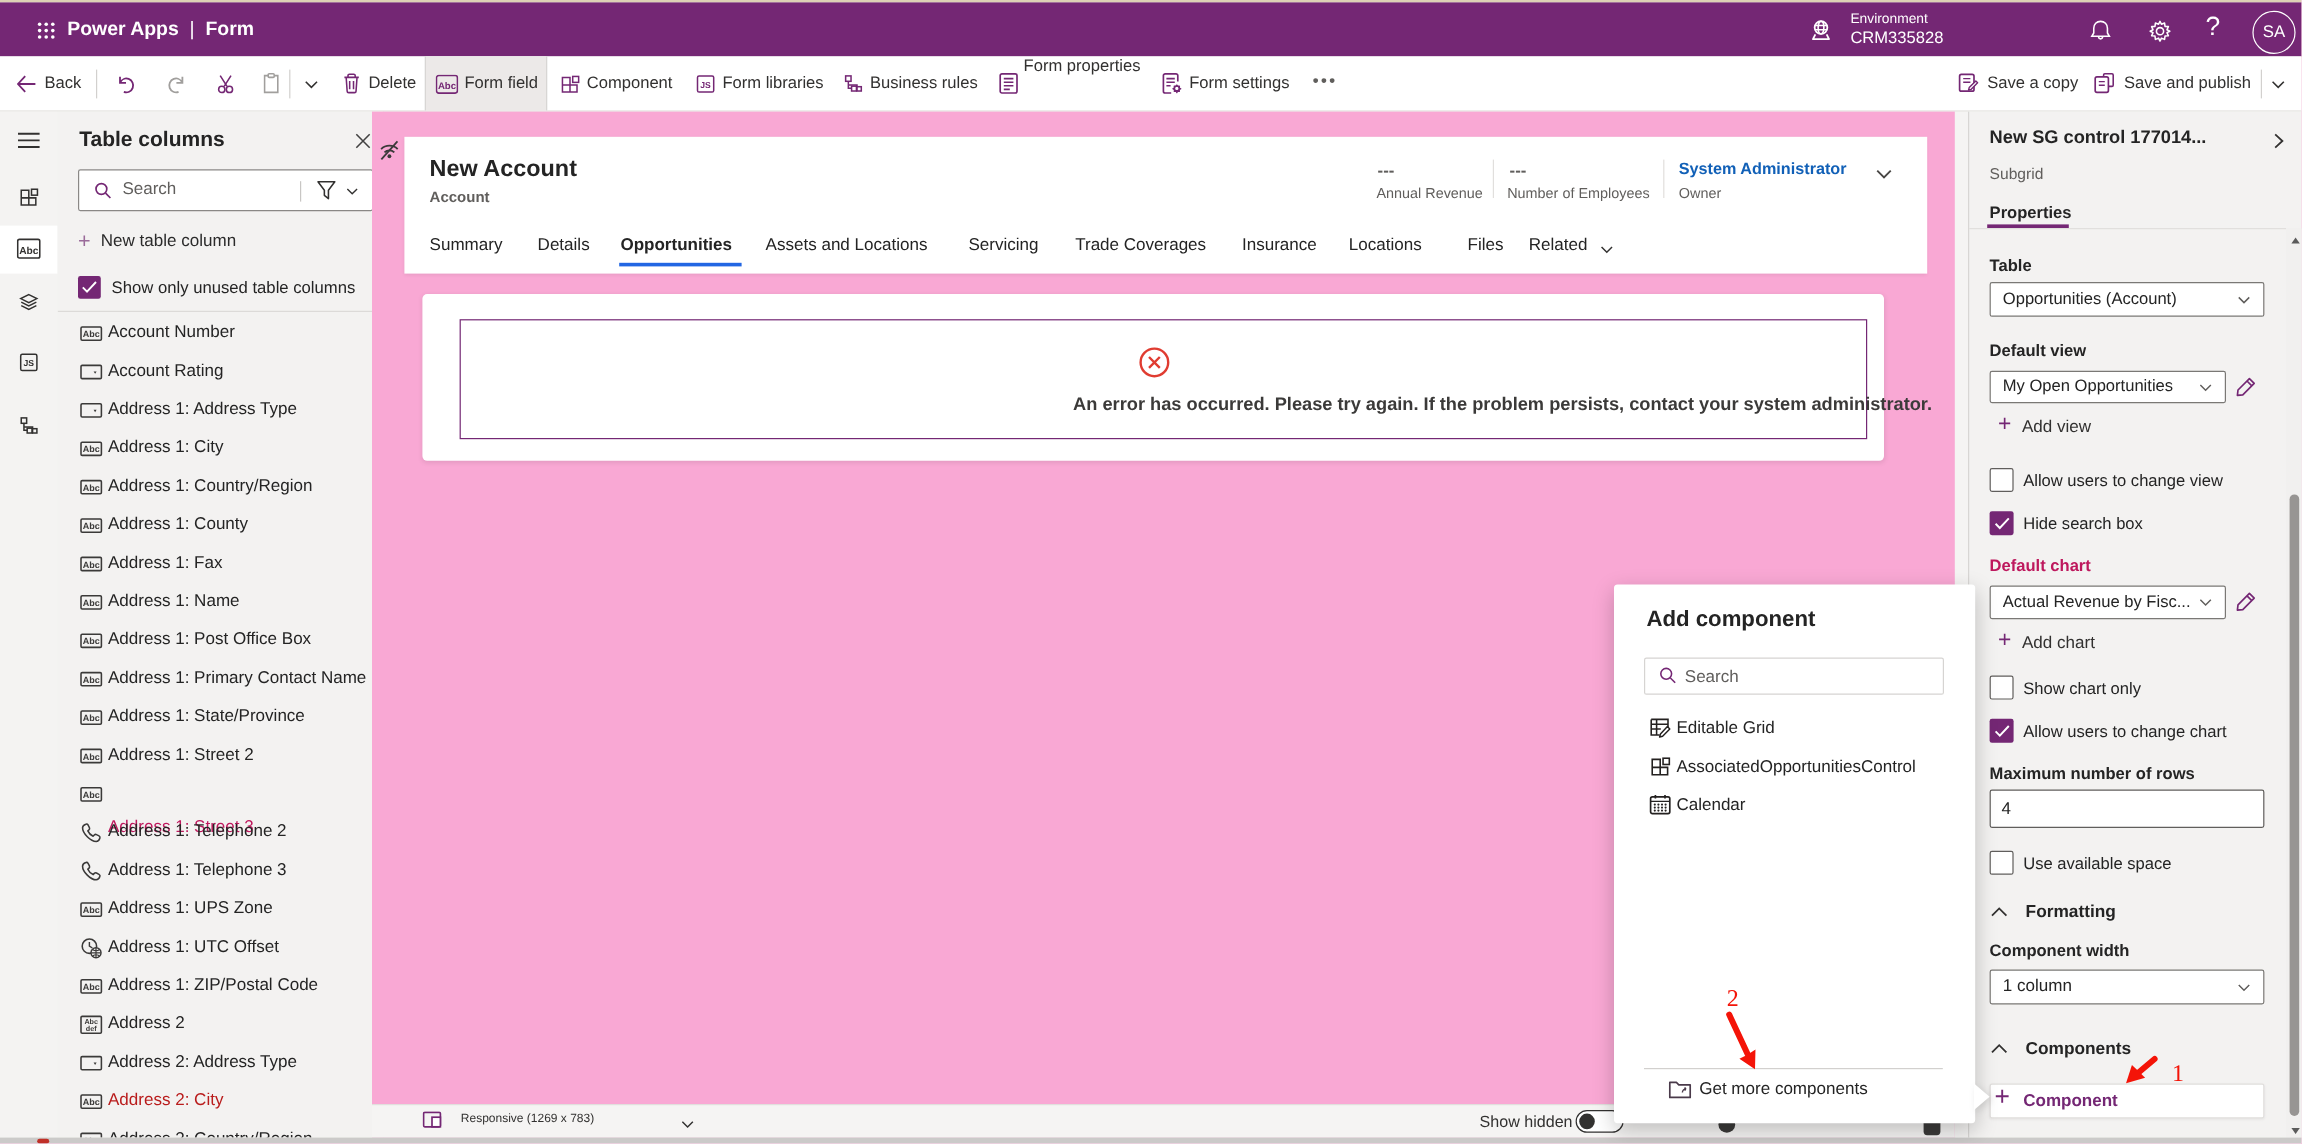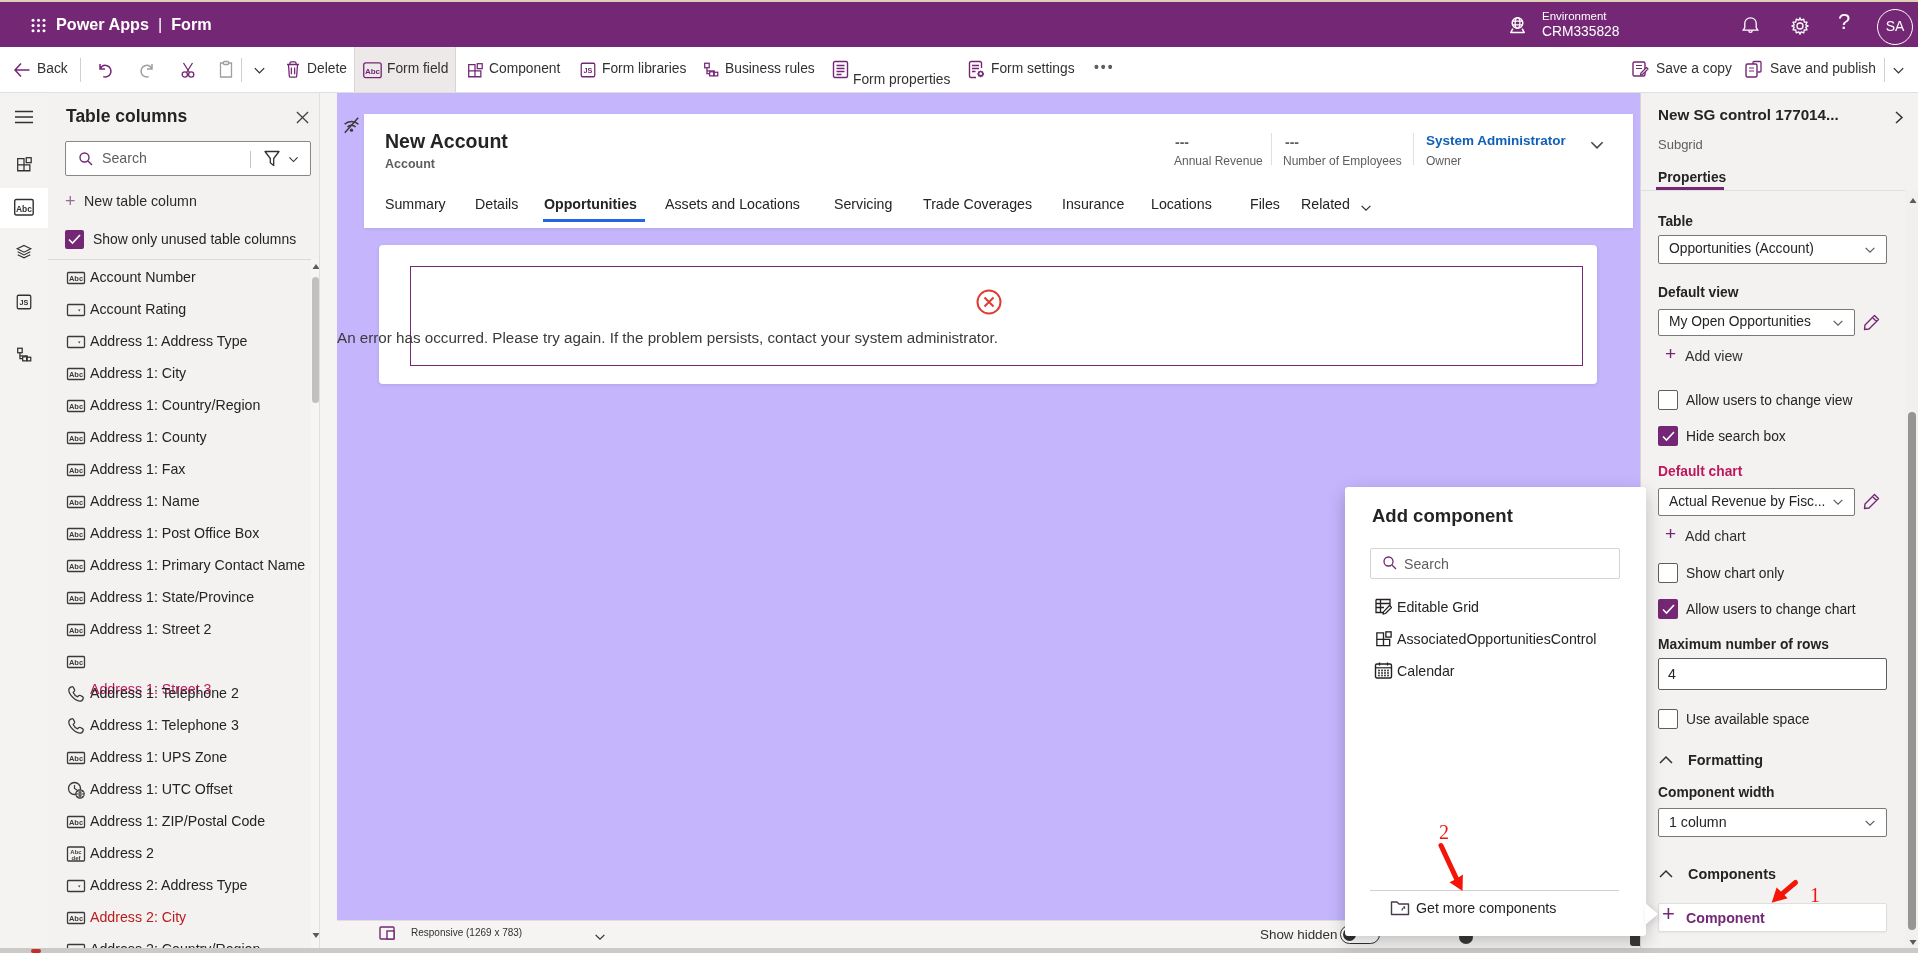--- a/index.html
+++ b/index.html
@@ -162,21 +162,21 @@
         <rect x="8.5" y="12" width="4.5" height="4.5"></rect>
         <rect x="13.5" y="12.5" width="4" height="4"></rect>
       </g>
     </svg>
   <div class="abs" style="left:725px;top:14px;">Business rules</div>
 
   <svg class="abs" style="left:832px;top:13px" width="17" height="19" viewBox="0 0 17 19">
       <rect x="1.5" y="1.5" width="14" height="16" rx="1.5" fill="none" stroke="#742774" stroke-width="1.4"></rect>
       <path d="M4.5 5.5 H12.5 M4.5 8.5 H12.5 M4.5 11.5 H12.5 M4.5 14.5 H9.5" stroke="#742774" stroke-width="1.3"></path>
     </svg>
-  <div class="abs" style="left:853px;top:25px;">Form properties</div>
+  <div class="abs" style="left:853px;top:0;">Form properties</div>
 
   <svg class="abs" style="left:967px;top:13px" width="19" height="19" viewBox="0 0 19 19">
       <path d="M14.5 8 V3 C14.5 2.2 13.8 1.5 13 1.5 H4 C3.2 1.5 2.5 2.2 2.5 3 V16 C2.5 16.8 3.2 17.5 4 17.5 H9" fill="none" stroke="#742774" stroke-width="1.4"></path>
       <path d="M5 5.5 H12 M5 8.5 H12 M5 11.5 H8.5" stroke="#742774" stroke-width="1.3"></path>
       <circle cx="13.7" cy="13.7" r="2" fill="none" stroke="#742774" stroke-width="1.2"></circle>
       <path d="M13.7 10.8 L14.4 12.1 L15.9 11.8 L15.7 13.3 L17 14 L15.7 14.7 L15.9 16.2 L14.4 15.9 L13.7 17.2 L13 15.9 L11.5 16.2 L11.7 14.7 L10.4 14 L11.7 13.3 L11.5 11.8 L13 12.1 Z" fill="none" stroke="#742774" stroke-width="1" stroke-linejoin="round"></path>
     </svg>
   <div class="abs" style="left:991px;top:14px;">Form settings</div>
   <div class="abs" style="left:1094px;top:13px;letter-spacing:2px;font-weight:bold;color:#605e5c">•••</div>
 
@@ -344,21 +344,21 @@
   <div class="abs" style="left:263px;top:166px;width:9px;height:689px;background:#f6f5f4"></div>
   <svg class="abs" style="left:264px;top:170px" width="8" height="8" viewBox="0 0 8 8">
       <path d="M4 1 L7.5 6 H0.5 Z" fill="#5b5b5b"></path>
     </svg>
   <div class="abs" style="left:264px;top:184px;width:7px;height:126px;background:#c1c0be;border-radius:4px"></div>
   <svg class="abs" style="left:264px;top:838px" width="8" height="8" viewBox="0 0 8 8">
       <path d="M4 7 L7.5 2 H0.5 Z" fill="#5b5b5b"></path>
     </svg>
 </div>
 
-<div class="abs" style="left:337px;top:93px;width:1319px;height:855px;background:#c4b5fd;">
+<div class="abs" style="left:310px;top:93px;width:1319px;height:855px;background:#f9a8d4;">
 
   <svg class="abs" style="left:5px;top:23px" width="19" height="19" viewBox="0 0 19 19">
     <path d="M2.6 8.2 C6.3 4.5 12.7 4.5 16.4 8.2 M5.4 11 C7.7 8.7 11.3 8.7 13.6 11" fill="none" stroke="#3b3a39" stroke-width="1.5"></path>
     <circle cx="9.5" cy="14.2" r="1.6" fill="#3b3a39"></circle>
     <path d="M2.8 16.8 L16.2 1.8" stroke="#3b3a39" stroke-width="1.5"></path>
   </svg>
 
   <div class="abs" style="left:27px;top:21px;width:1269px;height:114px;background:#fff;box-shadow:0 1px 3px rgba(0,0,0,0.08)"></div>
   <div class="abs" style="left:48px;top:37px;font-size:19.5px;font-weight:bold;color:#242424">New Account</div>
   <div class="abs" style="left:48px;top:64px;font-size:12.5px;font-weight:bold;color:#605e5c">Account</div>
@@ -390,21 +390,21 @@
         <use href="#chevdown"></use>
       </svg>
   </div>
 
   <div class="abs" style="left:42px;top:152px;width:1218px;height:139px;background:#fff;border-radius:4px;box-shadow:0 1px 4px rgba(0,0,0,0.09)"></div>
   <div class="abs" style="left:73px;top:173px;width:1173px;height:100px;background:#fff;border:1.5px solid #742774"></div>
   <svg class="abs" style="left:638px;top:195px" width="28" height="28" viewBox="0 0 28 28">
     <circle cx="14" cy="14" r="11.5" fill="none" stroke="#e03c31" stroke-width="2"></circle>
     <path d="M9.5 9.5 L18.5 18.5 M18.5 9.5 L9.5 18.5" stroke="#e03c31" stroke-width="2"></path>
   </svg>
-  <div class="abs" style="left:0px;top:236px;width:1300px;text-align:left;font-size:15.2px;font-weight:normal;color:#3b3a39">An error has occurred. Please try again. If the problem persists, contact your system administrator.</div>
+  <div class="abs" style="left:0px;top:236px;width:1300px;text-align:right;font-size:15.2px;font-weight:bold;color:#3b3a39">An error has occurred. Please try again. If the problem persists, contact your system administrator.</div>
 
   <div class="abs" style="left:0;top:827px;width:1319px;height:28px;background:#f5f4f3;border-top:1px solid #e1dfdd"></div>
   <svg class="abs" style="left:42px;top:833px" width="19" height="17" viewBox="0 0 19 17">
       <rect x="1" y="1" width="14" height="12" rx="1" fill="none" stroke="#742774" stroke-width="1.4"></rect>
       <rect x="8" y="5" width="7" height="8" fill="#fff" stroke="#742774" stroke-width="1.4"></rect>
     </svg>
   <div class="abs" style="left:74px;top:834px;font-size:10px;color:#323130">Responsive (1269 x 783)</div>
   <svg class="abs" style="left:256px;top:837px;color:#323130" width="14" height="14">
       <use href="#chevdown"></use>
     </svg>

